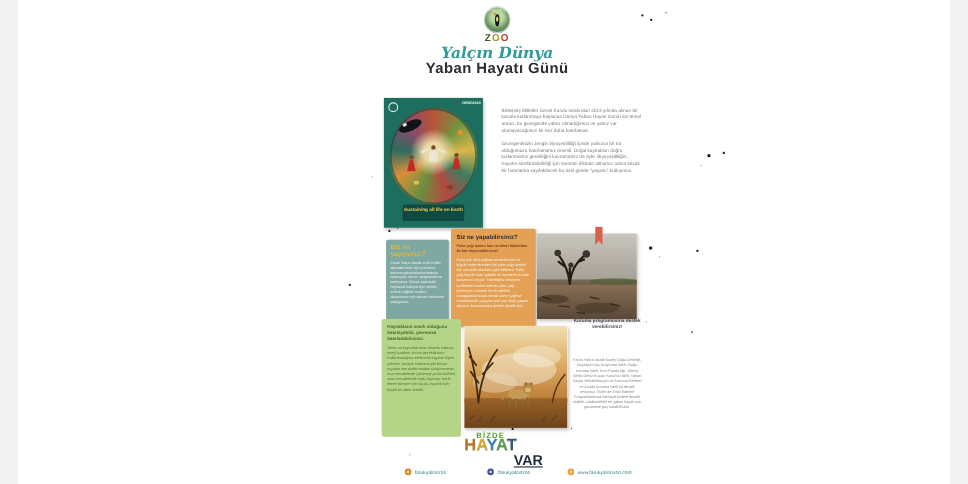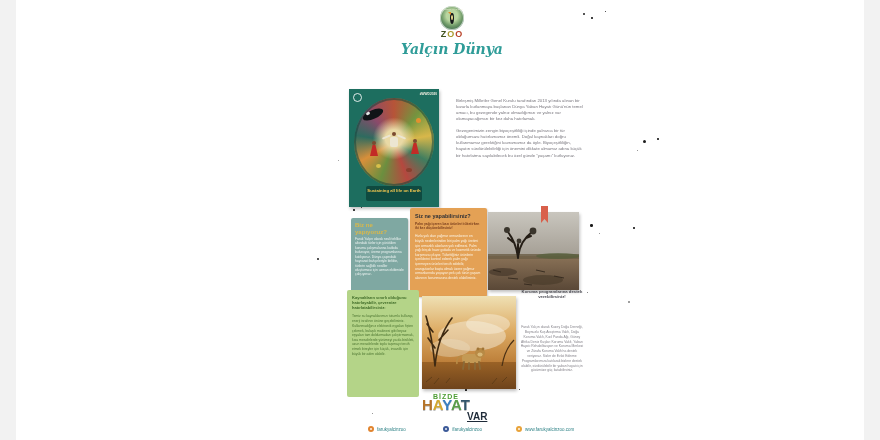--- a/index.html
+++ b/index.html
@@ -74,21 +74,21 @@
   .support-title-inner{width:142px;font-size:9.5px;line-height:1.25;font-weight:bold;color:#4a4a52;text-align:center;transform:scale(.45);}
   .support-body{margin-top:12px;}
   .support-body-inner{width:152px;font-size:8px;line-height:1.42;color:#85838a;text-align:center;transform:scale(.42);}
 
   
   .bhv{left:403px;top:392px;width:80px;height:34px;}
   .bhv-bizde{position:absolute;left:14px;top:0;font-size:14px;font-weight:bold;color:#4f9e35;letter-spacing:2px;transform:scale(.5);transform-origin:0 0;}
   .bhv-hayat{position:absolute;left:3px;top:4px;font-size:15px;font-weight:800;letter-spacing:0;}
   .bhv-hayat span{text-shadow:0 1px 0 rgba(0,0,0,.25);}
   .hl1{color:#b5742a;} .hl2{color:#d4a92f;} .hl3{color:#3a7fc1;} .hl4{color:#5a9e4a;} .hl5{color:#32566b;}
-  .bhv-var{position:absolute;left:48px;top:19px;font-size:10px;font-weight:800;color:#1e2a38;
+  .bhv-var{position:absolute;left:48px;top:19px;font-size:13px;font-weight:800;color:#1e2a38;
     text-shadow:-1px 0 #fff,1px 0 #fff,0 -1px #fff,0 1px #fff;text-decoration:underline;}
 
   
   .footer-item{top:424px;height:10px;display:flex;align-items:center;gap:3px;}
   .dot-icon{width:6px;height:6px;border-radius:50%;position:relative;flex:0 0 auto;}
   .dot-icon::after{content:"";position:absolute;left:2px;top:2px;width:2px;height:2px;border-radius:50%;background:rgba(255,255,255,.9);}
   .ig{background:#e1842f;} .fb{background:#3b5998;} .gl{background:#e8a33a;}
   .footer-label{font-size:9px;color:#2e8286;transform:scale(.5);transform-origin:0 50%;white-space:nowrap;}
 
   
@@ -123,20 +123,21 @@
   <div class="abs emblem">
     <div class="abs brand-arc sc">FARUK YALÇIN</div>
     <div class="abs toucan-body"></div>
     <div class="abs toucan-belly"></div>
     <div class="abs toucan-beak"></div>
   </div>
   <div class="abs zoo-word">
     <span class="zoo-z">Z</span><span class="zoo-o1">O</span><span class="zoo-o2">O</span>
   </div>
   <div class="abs title-script">Yalçın Dünya</div>
+  <div class="abs title-main">Yaban Hayatı Günü</div>
 
   <div class="abs poster">
     <div class="abs un-logo"></div>
     <div class="hashtag sc">#WWD2020</div>
     <div class="abs collage">
       <div class="abs orca"></div>
       <div class="abs orca-spot"></div>
 
       <div class="abs kid-head" style="left:18px;top:43px;"></div>
       <div class="abs dress" style="left:16px;top:47px;"></div>

